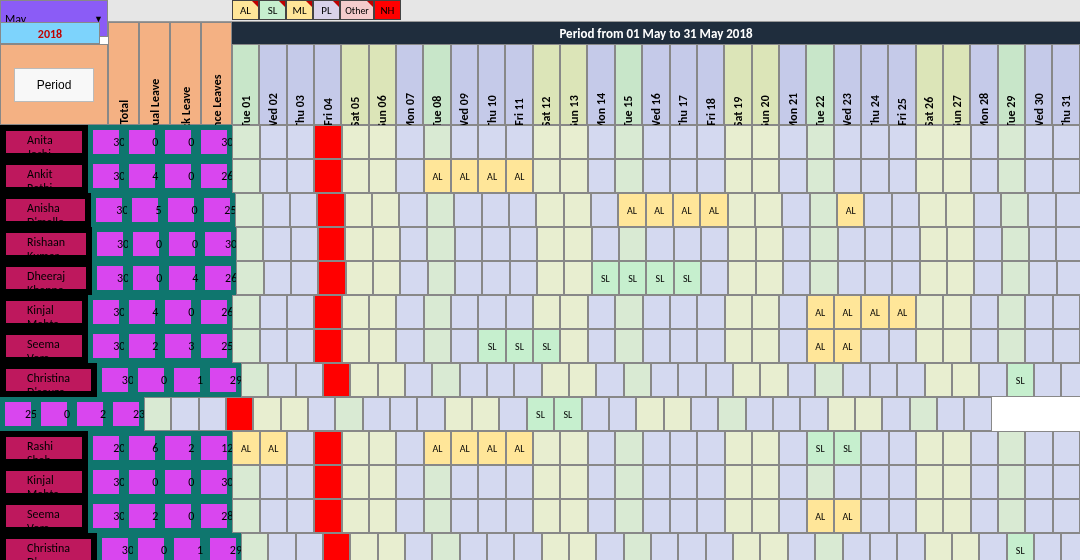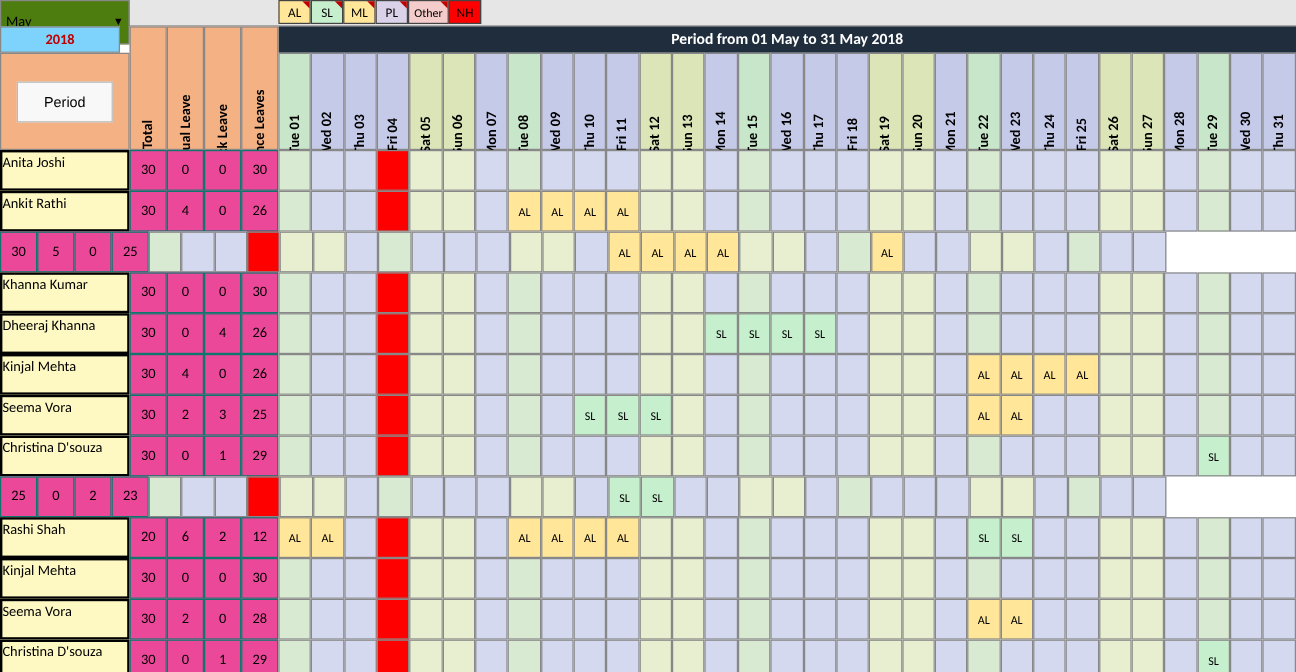--- a/index.html
+++ b/index.html
@@ -1,41 +1,41 @@
 <!DOCTYPE html>
 <html><head>
 <meta charset="utf-8">
 <style>
 * { box-sizing: border-box; margin: 0; padding: 0; }
 body { font-family: Calibri, Arial, sans-serif; font-size: 12px; background: #f0f0f0; overflow: hidden; }
 .app { width: 1080px; height: 560px; position: relative; background: #fff; }
 .toprow { display: flex; height: 22px; background: #e6e6e6; border-bottom: 1px solid #999; }
-.month-select { width: 108px; height: 37px; font-size: 12px; background: #4d7c0f; border: 1px solid #888; padding: 0 4px; display: flex; align-items: center; justify-content: space-between; }
+.month-select { width: 108px; height: 37px; font-size: 12px; background: #8b5cf6; border: 1px solid #888; padding: 0 4px; display: flex; align-items: center; justify-content: space-between; }
 .month-select .arrow { font-size: 9px; }
 .spacer1 { width: 124px; }
 .legend { display: flex; }
 .legend-cell { width: 27px; height: 20px; border: 1px solid #444; display: flex; align-items: center; justify-content: center; font-size: 11px; position: relative; }
 .corner-tri { position: absolute; top: 0; right: 0; width: 0; height: 0; border-left: 6px solid transparent; border-top: 6px solid #c00000; }
 .period-bar { position: absolute; left: 232px; top: 22px; right: 0; height: 22px; background: #1f2d3d; color: #fff; display: flex; align-items: center; justify-content: center; font-weight: bold; font-size: 13px; }
 .year-cell { position: absolute; left: 0; top: 22px; width: 100px; height: 22px; color: #c00000; font-weight: bold; text-align: center; line-height: 22px; background: #7dd3fc; border: 1px solid #888; }
 .refresh-zone { position: absolute; left: 0; top: 44px; width: 108px; height: 81px; background: #f4b183; border: 1px solid #888; display: flex; align-items: center; justify-content: center; }
 .refresh-btn { width: 80px; height: 34px; background: #f8f8f8; border: 1px solid #bbb; font-size: 12px; cursor: pointer; }
 .stat-headers { position: absolute; left: 108px; top: 22px; width: 124px; height: 103px; display: flex; }
 .stat-h { width: 31px; background: #f4b183; border: 1px solid #888; position: relative; }
 .stat-h span { position: absolute; bottom: 5px; left: 50%; transform: translateX(-50%) rotate(-90deg); transform-origin: center; white-space: nowrap; font-weight: bold; font-size: 12px; }
 .day-headers { position: absolute; left: 232px; top: 44px; right: 0; height: 81px; display: flex; }
 .day-h { width: 27.35px; border: 1px solid #888; position: relative; flex-shrink: 0; }
 .day-h span { position: absolute; bottom: 5px; left: 50%; transform: translateX(-50%) rotate(-90deg); transform-origin: center; white-space: nowrap; font-weight: bold; font-size: 12px; }
 .weekday { background: #c5cae9; }
 .tueday { background: #c8e6c9; }
 .weekend { background: #dce5b8; }
 .rows { position: absolute; left: 0; top: 125px; right: 0; bottom: 0; overflow: hidden; }
 .erow { display: flex; height: 34px; }
-.ename { width: 108px; background: #fef9c3; border: 2px solid #000000; padding: 2px 0; font-size: 12px; }
-.stat { width: 31px; background: #ec4899; border: 1px solid #0f766e; display: flex; align-items: center; justify-content: center; }
+.ename { width: 108px; background: #be185d; border: 6px solid #000000; padding: 2px 21px; font-size: 12px; }
+.stat { width: 31px; background: #d946ef; border: 5px solid #0f766e; display: flex; align-items: center; justify-content: center; padding-left: 26px; }
 .cell { width: 27.35px; border: 1px solid #888; display: flex; align-items: center; justify-content: center; font-size: 10px; flex-shrink: 0; }
 .c-wk { background: #d4d9f0; }
 .c-tu { background: #d9ead3; }
 .c-we { background: #e8eed0; }
 .c-nh { background: #ff0000; }
 .c-al { background: #ffe699; }
 .c-sl { background: #c6efce; }
 </style>
 </head>
 <body>
@@ -244,20 +244,21 @@
         <div class="cell c-wk"></div>
         <div class="cell c-wk"></div>
         <div class="cell c-we"></div>
         <div class="cell c-we"></div>
         <div class="cell c-wk"></div>
         <div class="cell c-tu"></div>
         <div class="cell c-wk"></div>
         <div class="cell c-wk"></div>
       </div>
       <div class="erow">
+        <div class="ename">Anisha D'mello</div>
         <div class="stat">30</div>
         <div class="stat">5</div>
         <div class="stat">0</div>
         <div class="stat">25</div>
         <div class="cell c-tu"></div>
         <div class="cell c-wk"></div>
         <div class="cell c-wk"></div>
         <div class="cell c-nh"></div>
         <div class="cell c-we"></div>
         <div class="cell c-we"></div>
@@ -281,21 +282,21 @@
         <div class="cell c-wk"></div>
         <div class="cell c-wk"></div>
         <div class="cell c-we"></div>
         <div class="cell c-we"></div>
         <div class="cell c-wk"></div>
         <div class="cell c-tu"></div>
         <div class="cell c-wk"></div>
         <div class="cell c-wk"></div>
       </div>
       <div class="erow">
-        <div class="ename">Khanna Kumar</div>
+        <div class="ename">Rishaan Kumar</div>
         <div class="stat">30</div>
         <div class="stat">0</div>
         <div class="stat">0</div>
         <div class="stat">30</div>
         <div class="cell c-tu"></div>
         <div class="cell c-wk"></div>
         <div class="cell c-wk"></div>
         <div class="cell c-nh"></div>
         <div class="cell c-we"></div>
         <div class="cell c-we"></div>

